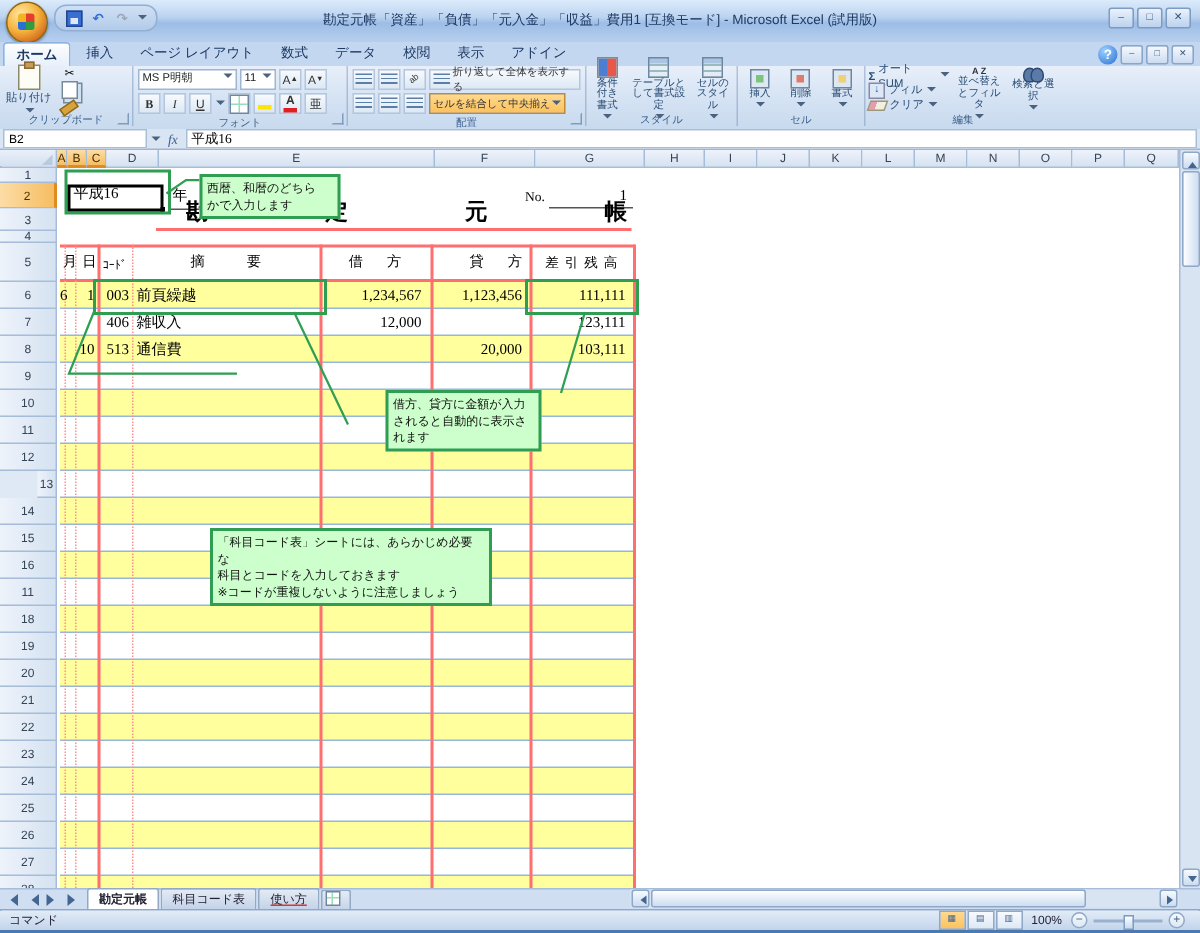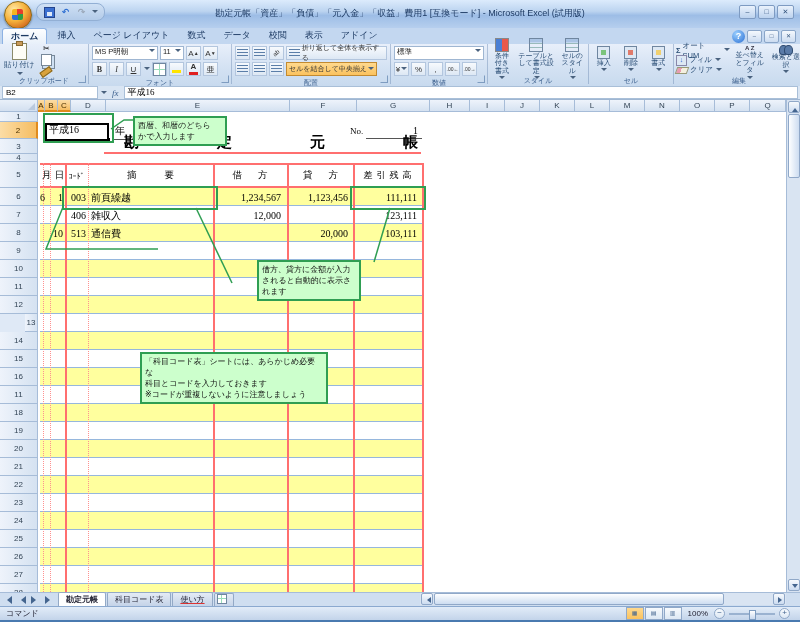--- a/index.html
+++ b/index.html
@@ -286,40 +286,20 @@
           <span class="sbtn hl" style="font-size:7px;padding:0 2px">
               <span>セルを結合して中央揃え</span>
               <span class="car"></span>
             </span>
         </div>
       </div>
       <div class="grp-l">配置</div>
       <div class="dlg"></div>
     </div>
 
-    <div class="grp" style="width:96px">
-      <div style="display:flex;flex-direction:column;gap:2px;padding:2px 3px;">
-        <div class="box" style="width:84px">
-            <span style="flex:1">標準</span>
-            <span class="car"></span>
-          </div>
-        <div style="display:flex;gap:2px;">
-          <span class="sbtn">
-              <span>¥</span>
-              <span class="car"></span>
-            </span>
-          <span class="sbtn">%</span>
-          <span class="sbtn">,</span>
-          <span class="sbtn" style="font-size:5px">.00←</span>
-          <span class="sbtn" style="font-size:5px">.00→</span>
-        </div>
-      </div>
-      <div class="grp-l">数値</div>
-      <div class="dlg"></div>
-    </div>
 
     <div class="grp" style="width:100px">
       <div class="grp-c" style="justify-content:space-around;">
         <div class="bigbtn">
             <span class="ic-cf"></span>
             <span class="twoline">条件付き書式</span>
             <span class="car"></span>
           </div>
         <div class="bigbtn">
             <span class="ic-tbl"></span>
@@ -508,21 +488,21 @@
     <div class="uline" style="left:328px;top:26px;width:56px"></div>
     <div class="celltxt rt" style="left:334px;top:11px;width:46px">1</div>
 
     <div class="celltxt" style="left:66px;top:23px;width:330px;font-size:15px;letter-spacing:78px;padding-left:20px;font-weight:bold">勘定元帳</div>
 
     <div class="celltxt ct" style="left:2px;top:56px;width:13px;font-size:9.5px">月</div>
     <div class="celltxt ct" style="left:15px;top:56px;width:13px;font-size:9.5px">日</div>
     <div class="celltxt ct" style="left:27px;top:57px;width:23px;font-size:8px">ｺｰﾄﾞ</div>
     <div class="celltxt ct" style="left:50px;top:56px;width:125px;font-size:9.5px;letter-spacing:28px;padding-left:28px;box-sizing:border-box">摘要</div>
     <div class="celltxt ct" style="left:175px;top:56px;width:74px;font-size:9.5px;letter-spacing:16px;padding-left:16px;box-sizing:border-box">借方</div>
-    <div class="celltxt ct" style="left:249px;top:56px;width:66px;font-size:9.5px;letter-spacing:16px;padding-left:16px;box-sizing:border-box">貸方</div>
+    <div class="celltxt ct" style="left:259px;top:56px;width:66px;font-size:9.5px;letter-spacing:16px;padding-left:16px;box-sizing:border-box">貸方</div>
     <div class="celltxt ct" style="left:315px;top:56px;width:69px;font-size:9px;letter-spacing:4px;padding-left:4px;box-sizing:border-box">差引残高</div>
 
     <div class="celltxt rt" style="left:0;top:78px;width:7px">6</div>
     <div class="celltxt rt" style="left:8px;top:78px;width:17px">1</div>
     <div class="celltxt rt" style="left:29px;top:78px;width:19px">003</div>
     <div class="celltxt" style="left:53px;top:78px">前頁繰越</div>
     <div class="celltxt rt" style="left:177px;top:78px;width:66px">1,234,567</div>
     <div class="celltxt rt" style="left:250px;top:78px;width:60px">1,123,456</div>
     <div class="celltxt rt" style="left:330px;top:78px;width:49px">111,111</div>
 

